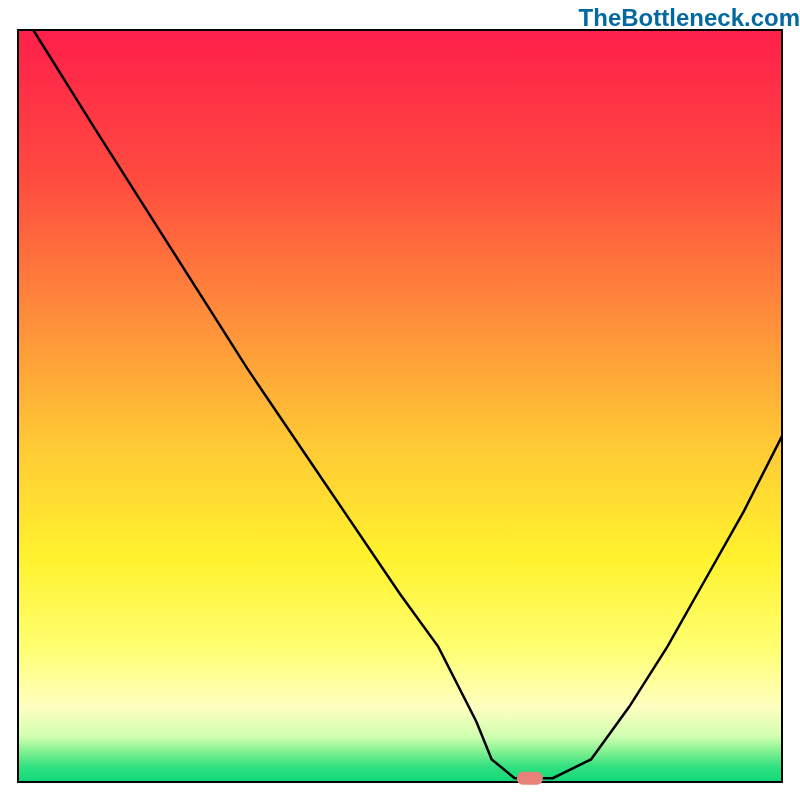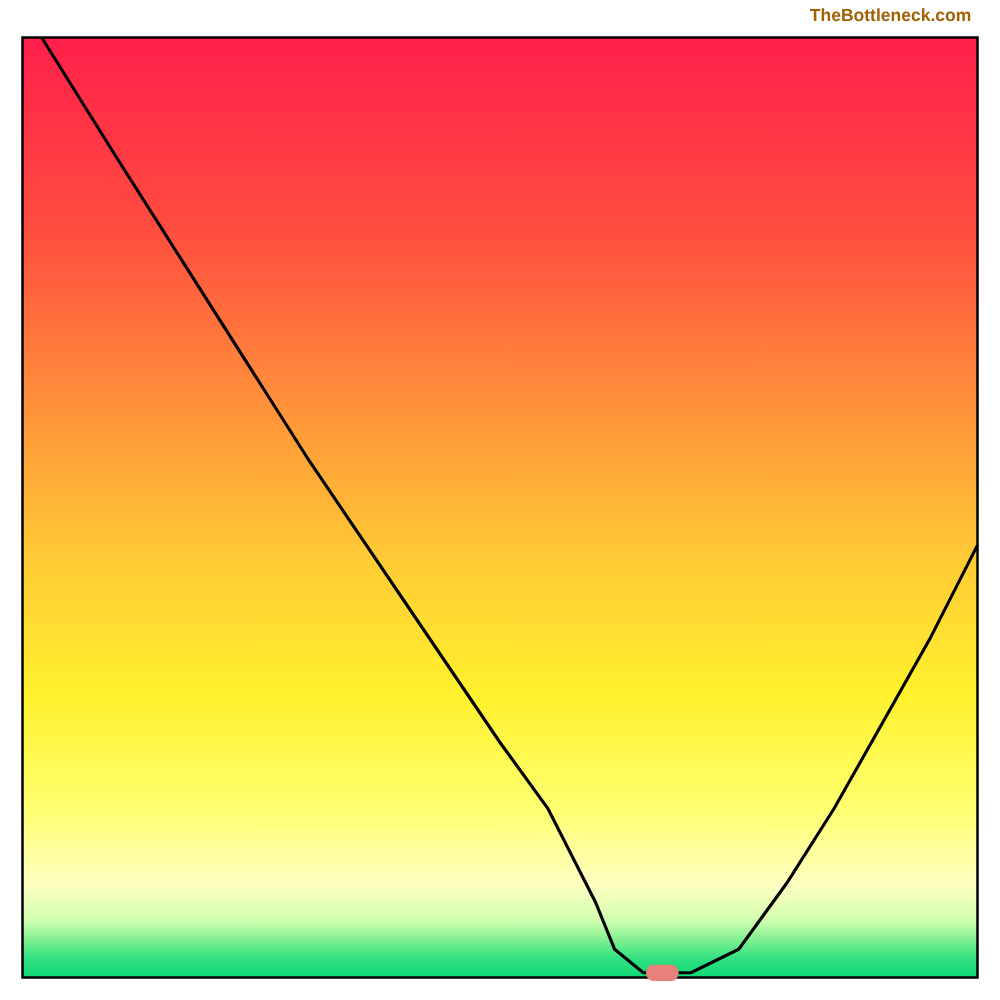--- a/index.html
+++ b/index.html
@@ -11,24 +11,24 @@
     font-family: Arial, sans-serif;
   }
   .chart-container {
     width: 800px;
     height: 800px;
     position: relative;
   }
   .watermark {
     position: absolute;
     top: 4px;
-    right: 23px;
-    font-size: 14px;
+    right: 0;
+    font-size: 24px;
     font-weight: bold;
-    color: #a16207;
+    color: #0369a1;
     z-index: 10;
   }
   svg {
     display: block;
   }
 </style>
 </head>
 <body>
 
 <div class="chart-container">

